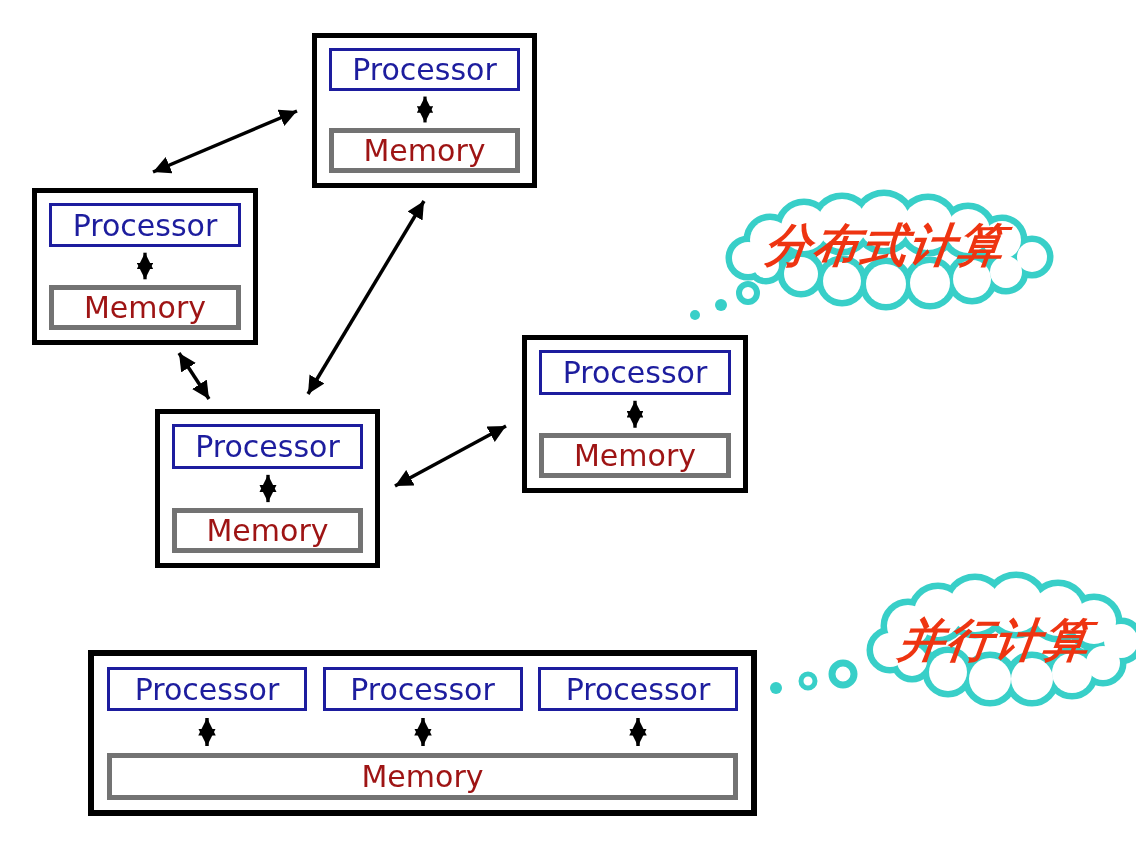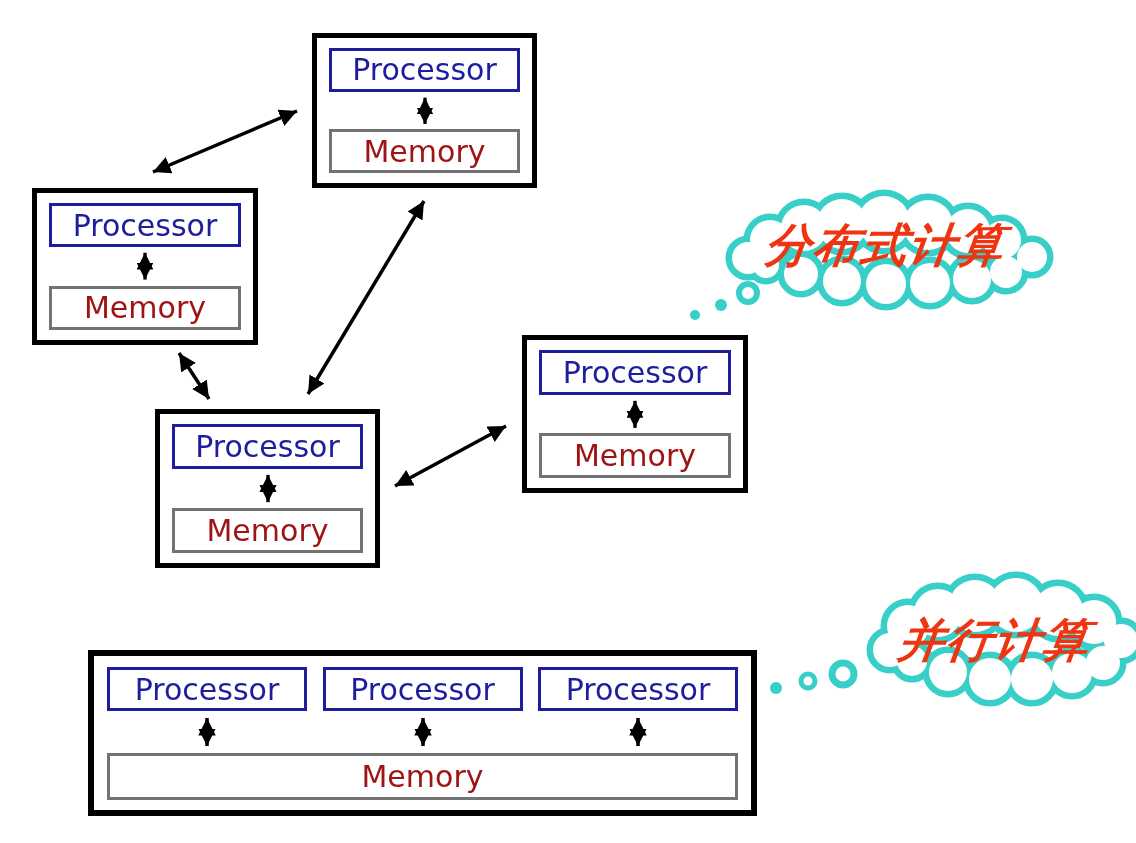--- a/index.html
+++ b/index.html
@@ -14,21 +14,21 @@
     position:absolute;border:5px solid #000;background:#fff;
     box-sizing:border-box;display:flex;flex-direction:column;
     justify-content:space-between;align-items:center;padding:10px 12px;
   }
   .inner-box{
     box-sizing:border-box;width:100%;height:46px;
     display:flex;align-items:center;justify-content:center;
     font-size:30px;background:#fff;
   }
   .proc{border:3px solid #1d1d9e;color:#1d1d9e;}
-  .mem{border:3px solid #737373;color:#9e1414;}
+  .mem{border:5px solid #737373;color:#9e1414;}
   .varrow{display:block;}
 
   
   .shared{
     position:absolute;left:88px;top:650px;width:669px;height:166px;
     border:6px solid #000;background:#fff;box-sizing:border-box;
     display:flex;flex-direction:column;justify-content:space-between;
     padding:11px 13px 10px 13px;
   }
   .shared-row{display:flex;justify-content:space-between;}

